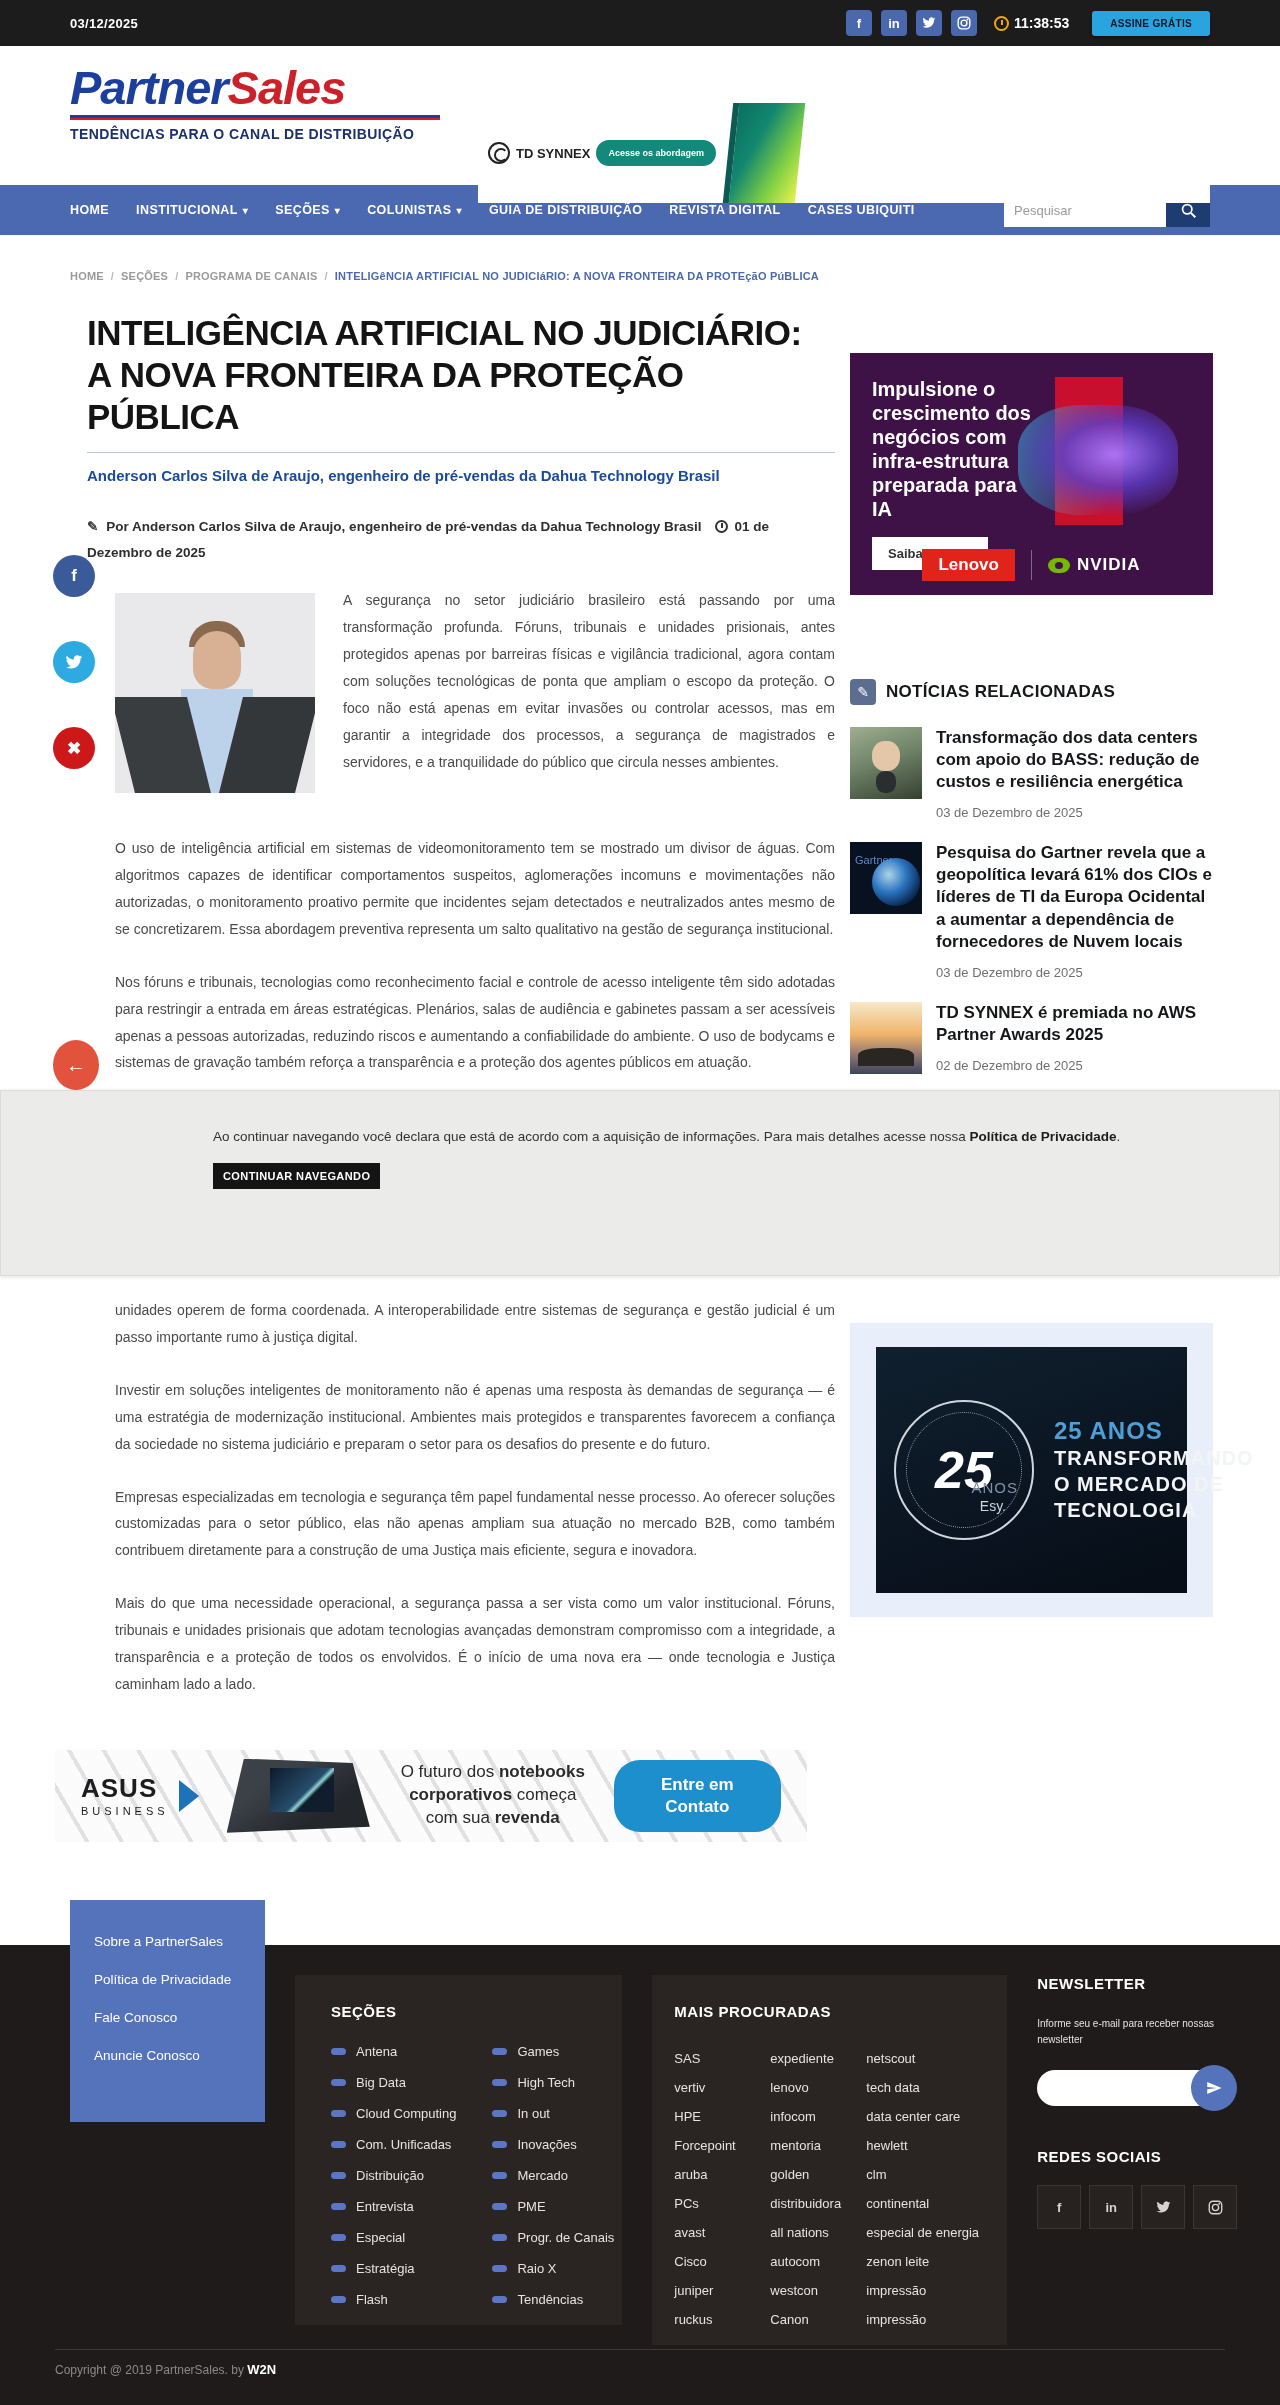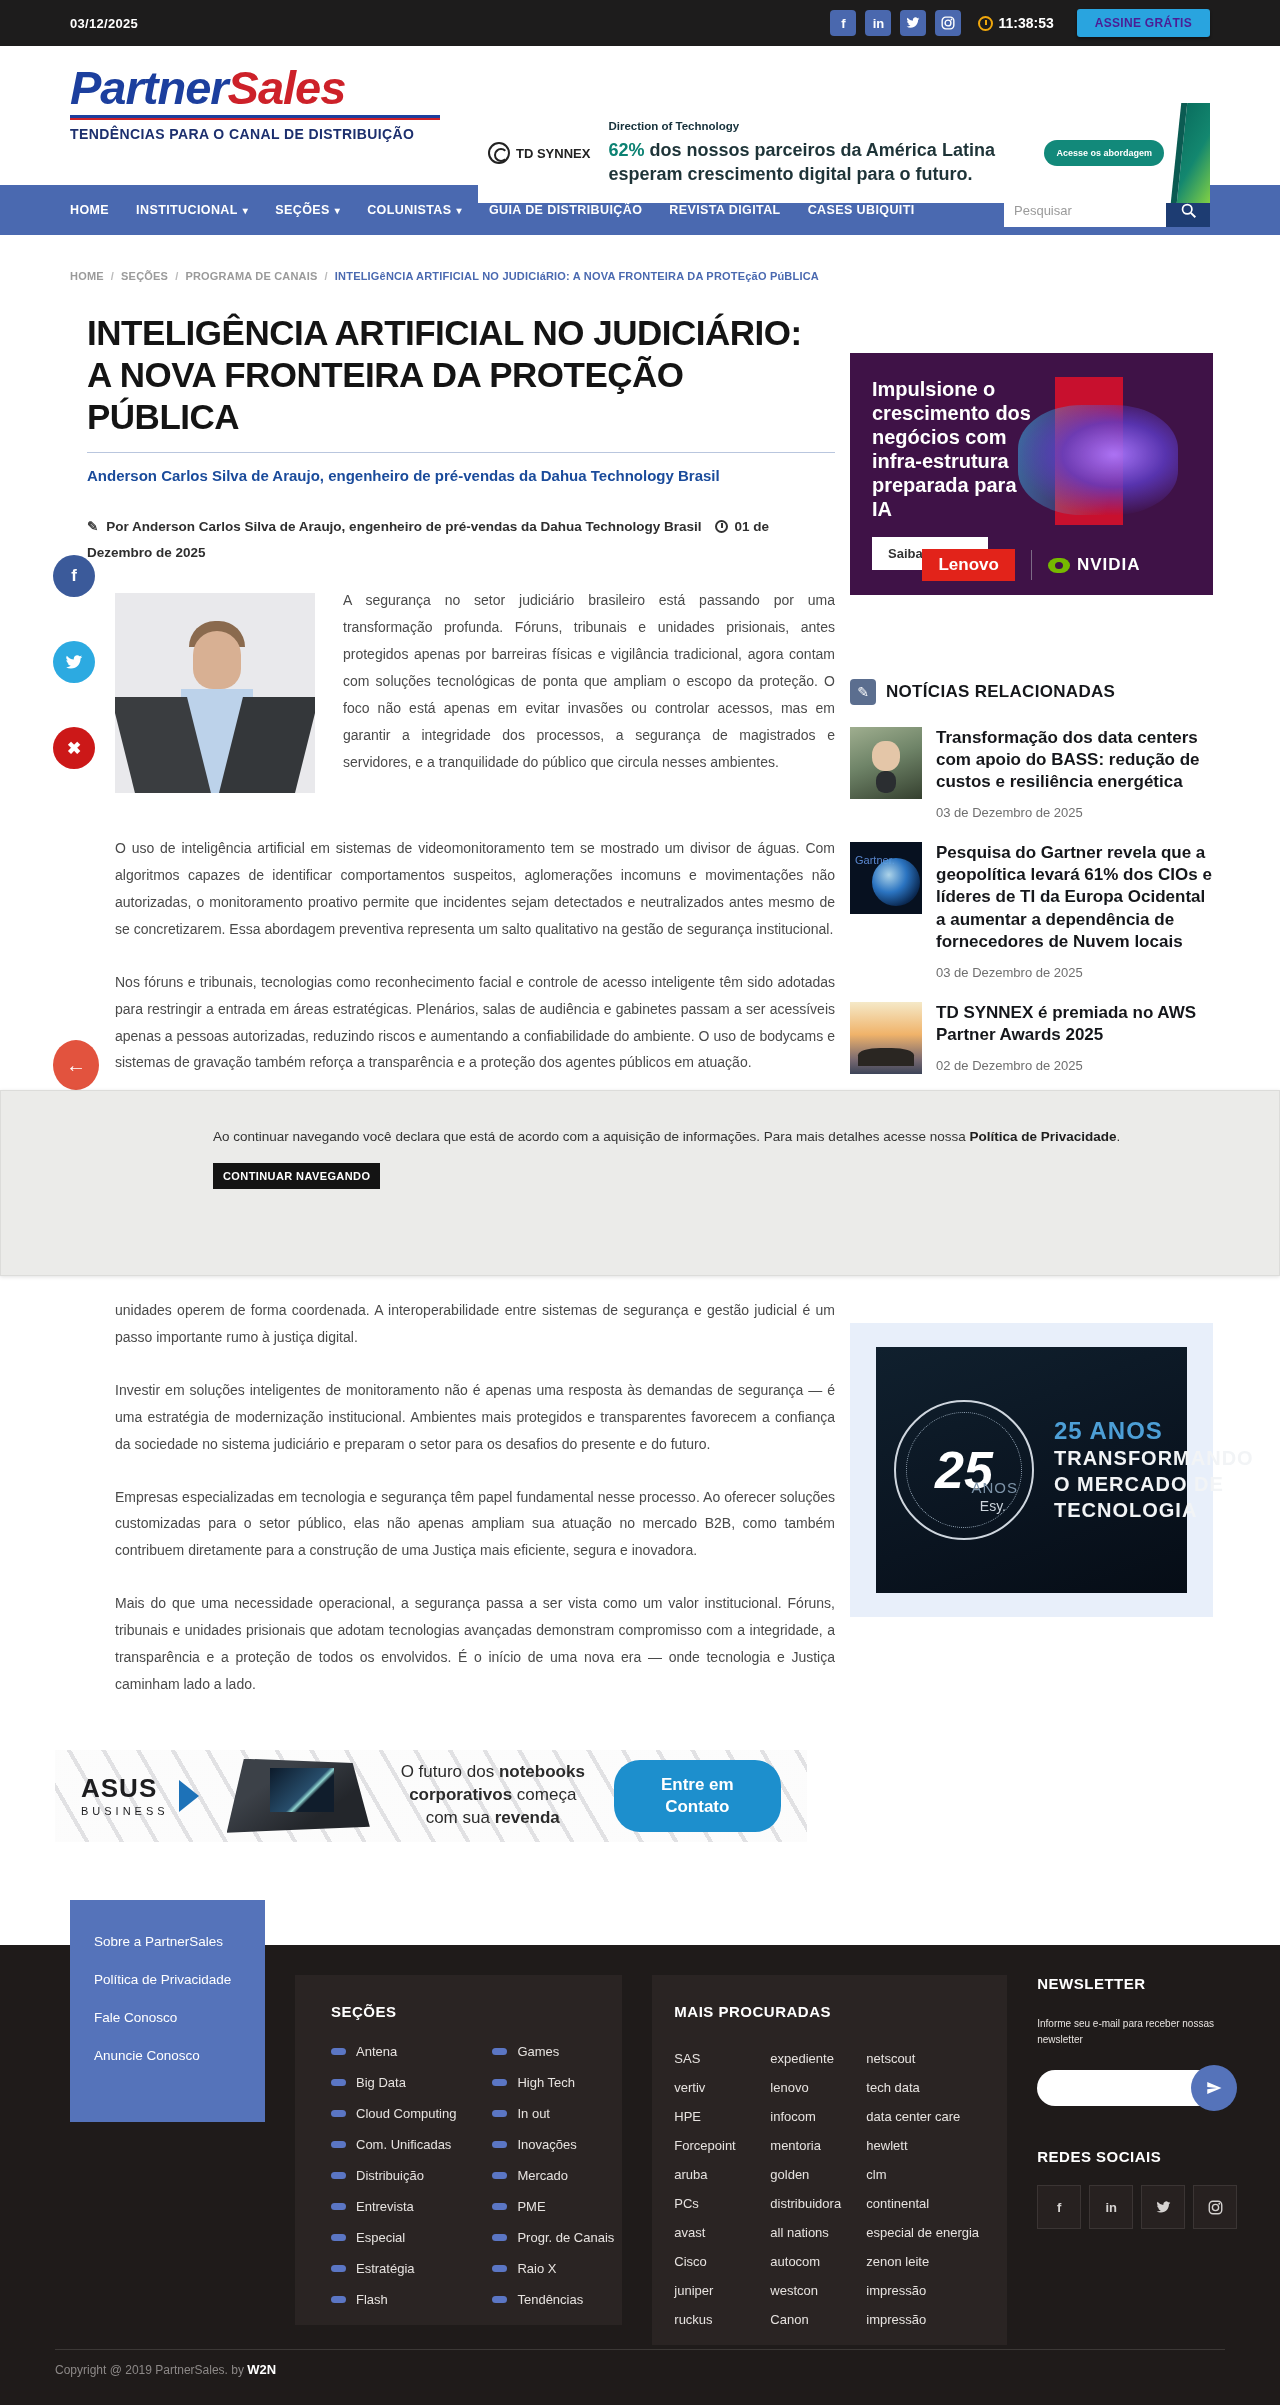--- a/index.html
+++ b/index.html
@@ -7,21 +7,21 @@
   body { font-family:"Liberation Sans", sans-serif; background:#fff; position:relative; }
 
   
   .topbar { height:46px; background:#1d1c1c; display:flex; align-items:center; padding:0 70px; color:#fff; }
   .topbar-date { font-size:13px; font-weight:bold; letter-spacing:.3px; }
   .topbar-right { margin-left:auto; display:flex; align-items:center; gap:9px; }
   .soc-sq { width:26px; height:26px; border-radius:4px; background:#4a68ae; color:#fff; display:flex; align-items:center; justify-content:center; font-size:13px; font-weight:bold; cursor:pointer; }
   .topbar-time { display:flex; align-items:center; gap:5px; font-size:14px; font-weight:bold; margin-left:8px; }
   .clock-ic { width:15px; height:15px; border:2px solid #f0a70c; border-radius:50%; position:relative; }
   .clock-ic::after { content:""; position:absolute; left:5px; top:2px; width:2px; height:5px; background:#f0a70c; }
-  .subscribe-btn { background:#29a4df; color:#4c1d95; font-size:12px; font-weight:bold; padding:7px 18px; border-radius:3px; margin-left:14px; cursor:pointer; letter-spacing:.3px; box-shadow:0 2px 3px rgba(0,0,0,.4); }
+  .subscribe-btn { background:#29a4df; color:#0f172a; font-size:10px; font-weight:bold; padding:7px 18px; border-radius:3px; margin-left:14px; cursor:pointer; letter-spacing:.3px; box-shadow:0 2px 3px rgba(0,0,0,.4); }
 
   
   .header { height:139px; background:#fff; position:relative; }
   .logo-wrap { position:absolute; left:70px; top:18px; }
   .logo-text { font-size:47px; font-weight:bold; font-style:italic; letter-spacing:-1px; line-height:1; }
   .logo-p1 { color:#1c3f9e; } .logo-p2 { color:#cd2129; }
   .logo-bar { height:5px; background:#cd2129; border-top:3px solid #1c3f9e; margin:4px 0 6px; width:370px; }
   .logo-tag { font-size:14px; font-weight:bold; color:#1c2f6e; letter-spacing:.4px; }
   .hdr-ad { position:absolute; left:478px; top:57px; width:732px; height:100px; background:#fff; display:flex; align-items:center; overflow:hidden; }
   .tds-logo { display:flex; align-items:center; gap:6px; font-size:13px; font-weight:bold; color:#222; flex:0 0 auto; padding-left:10px; }
@@ -204,26 +204,20 @@
       <span class="logo-p1">Partner</span><span class="logo-p2">Sales</span>
     </div>
     <div class="logo-bar"></div>
     <div class="logo-tag">TENDÊNCIAS PARA O CANAL DE DISTRIBUIÇÃO</div>
   </div>
   <div class="hdr-ad">
     <div class="tds-logo">
       <span class="tds-ring"></span>
       <span>TD SYNNEX</span>
     </div>
-    <div class="hdr-ad-copy">
-      <div class="hdr-ad-kicker"><span>Direction </span><span>of Technology</span></div>
-      <div class="hdr-ad-line">
-        <span class="hdr-stat">62%</span><span> dos nossos parceiros da América Latina esperam crescimento digital para o futuro.</span>
-      </div>
-    </div>
     <div class="hdr-cta">Acesse os abordagem</div>
     <div class="hdr-art"></div>
   </div>
 </div>
 
 <div class="nav">
   <div class="nav-item">
       <span>HOME</span>
     </div>
   <div class="nav-item">

